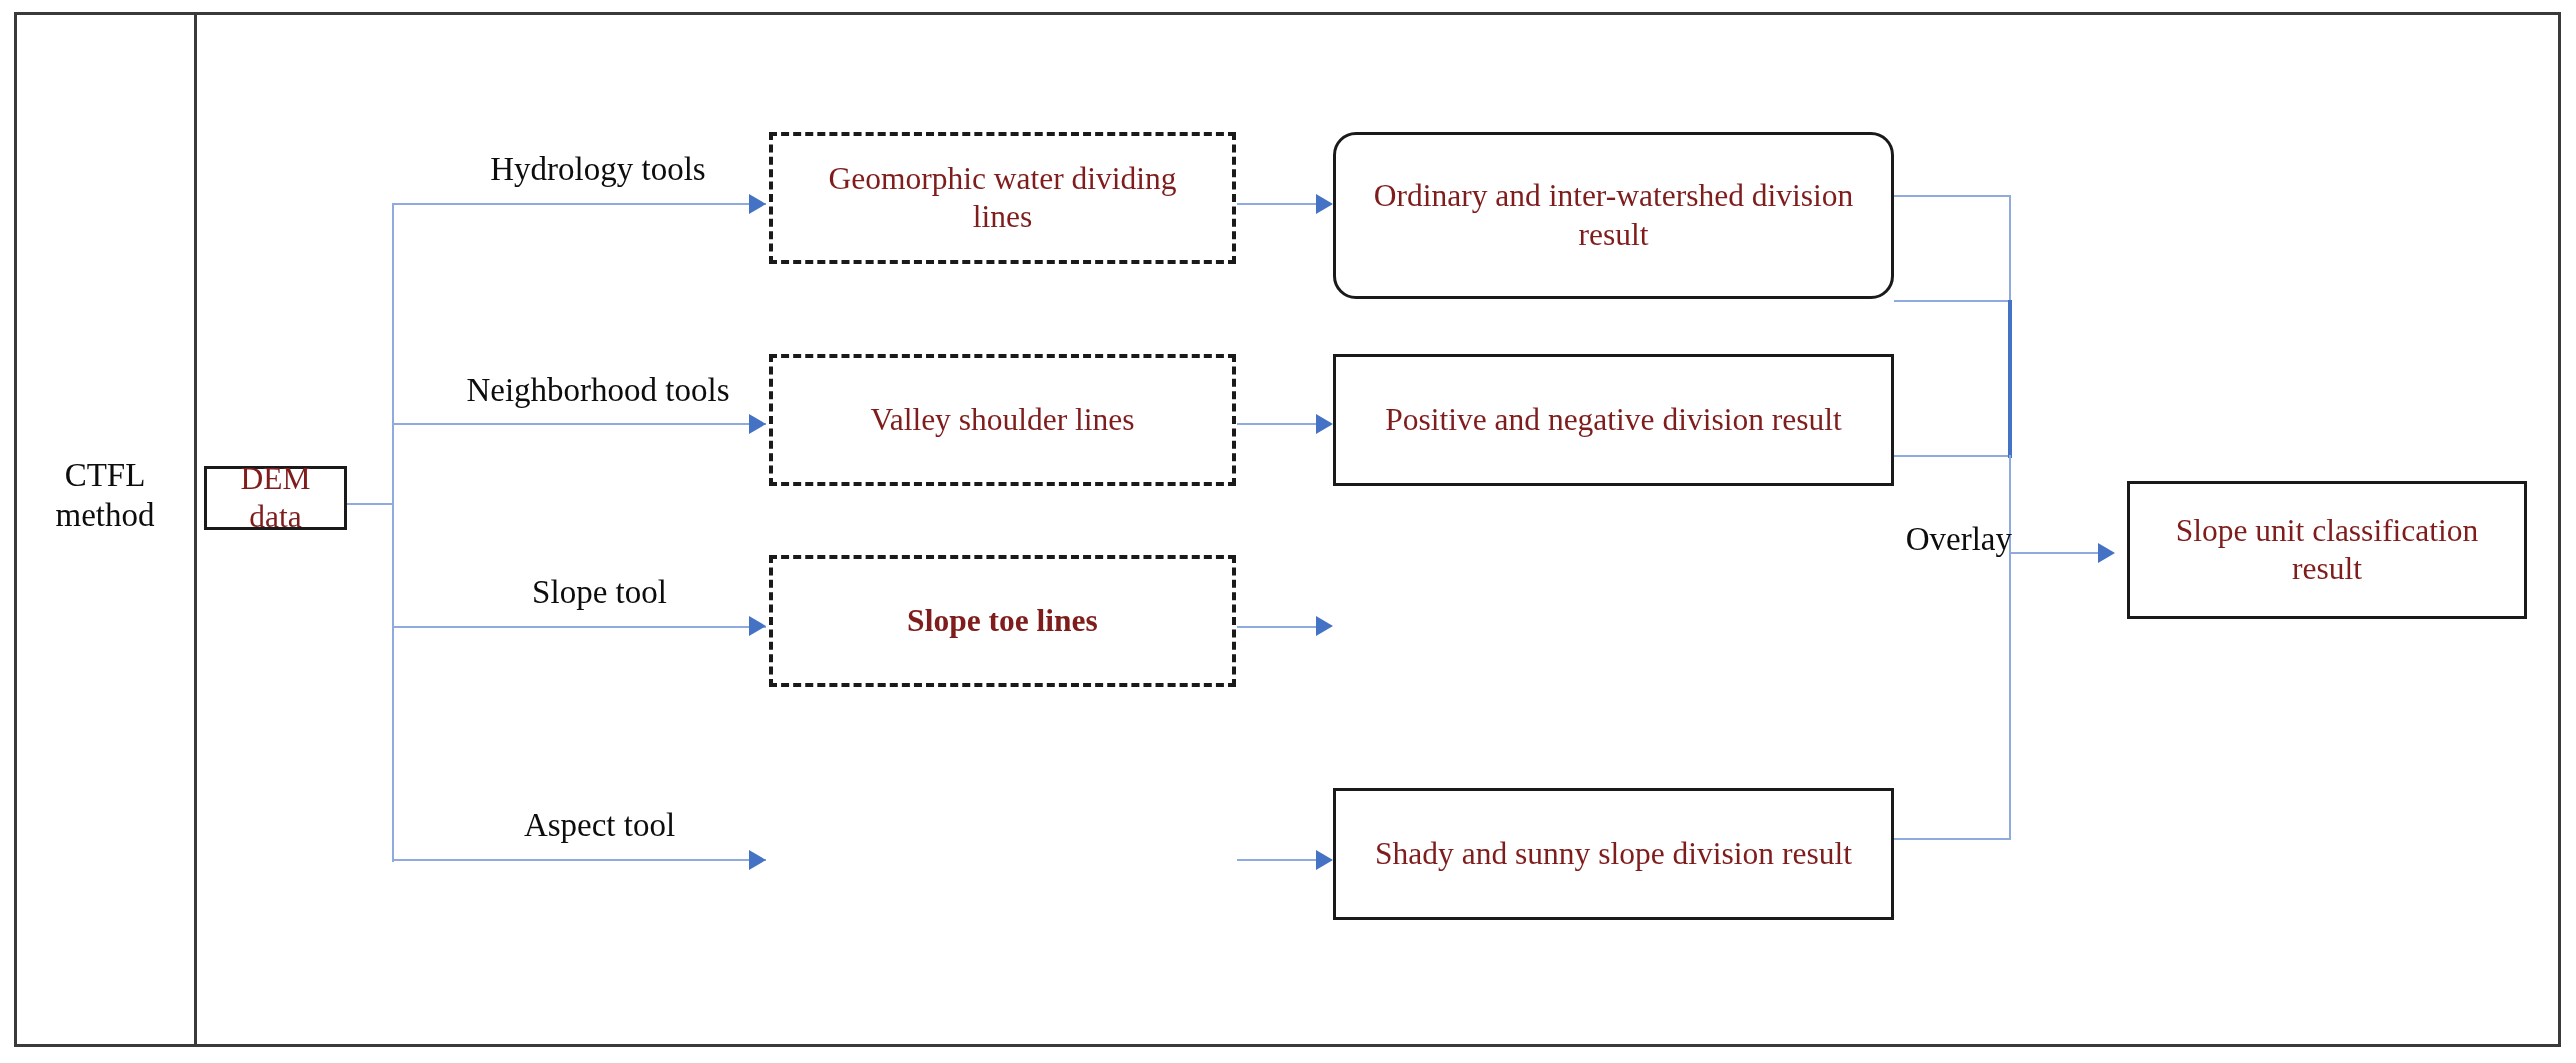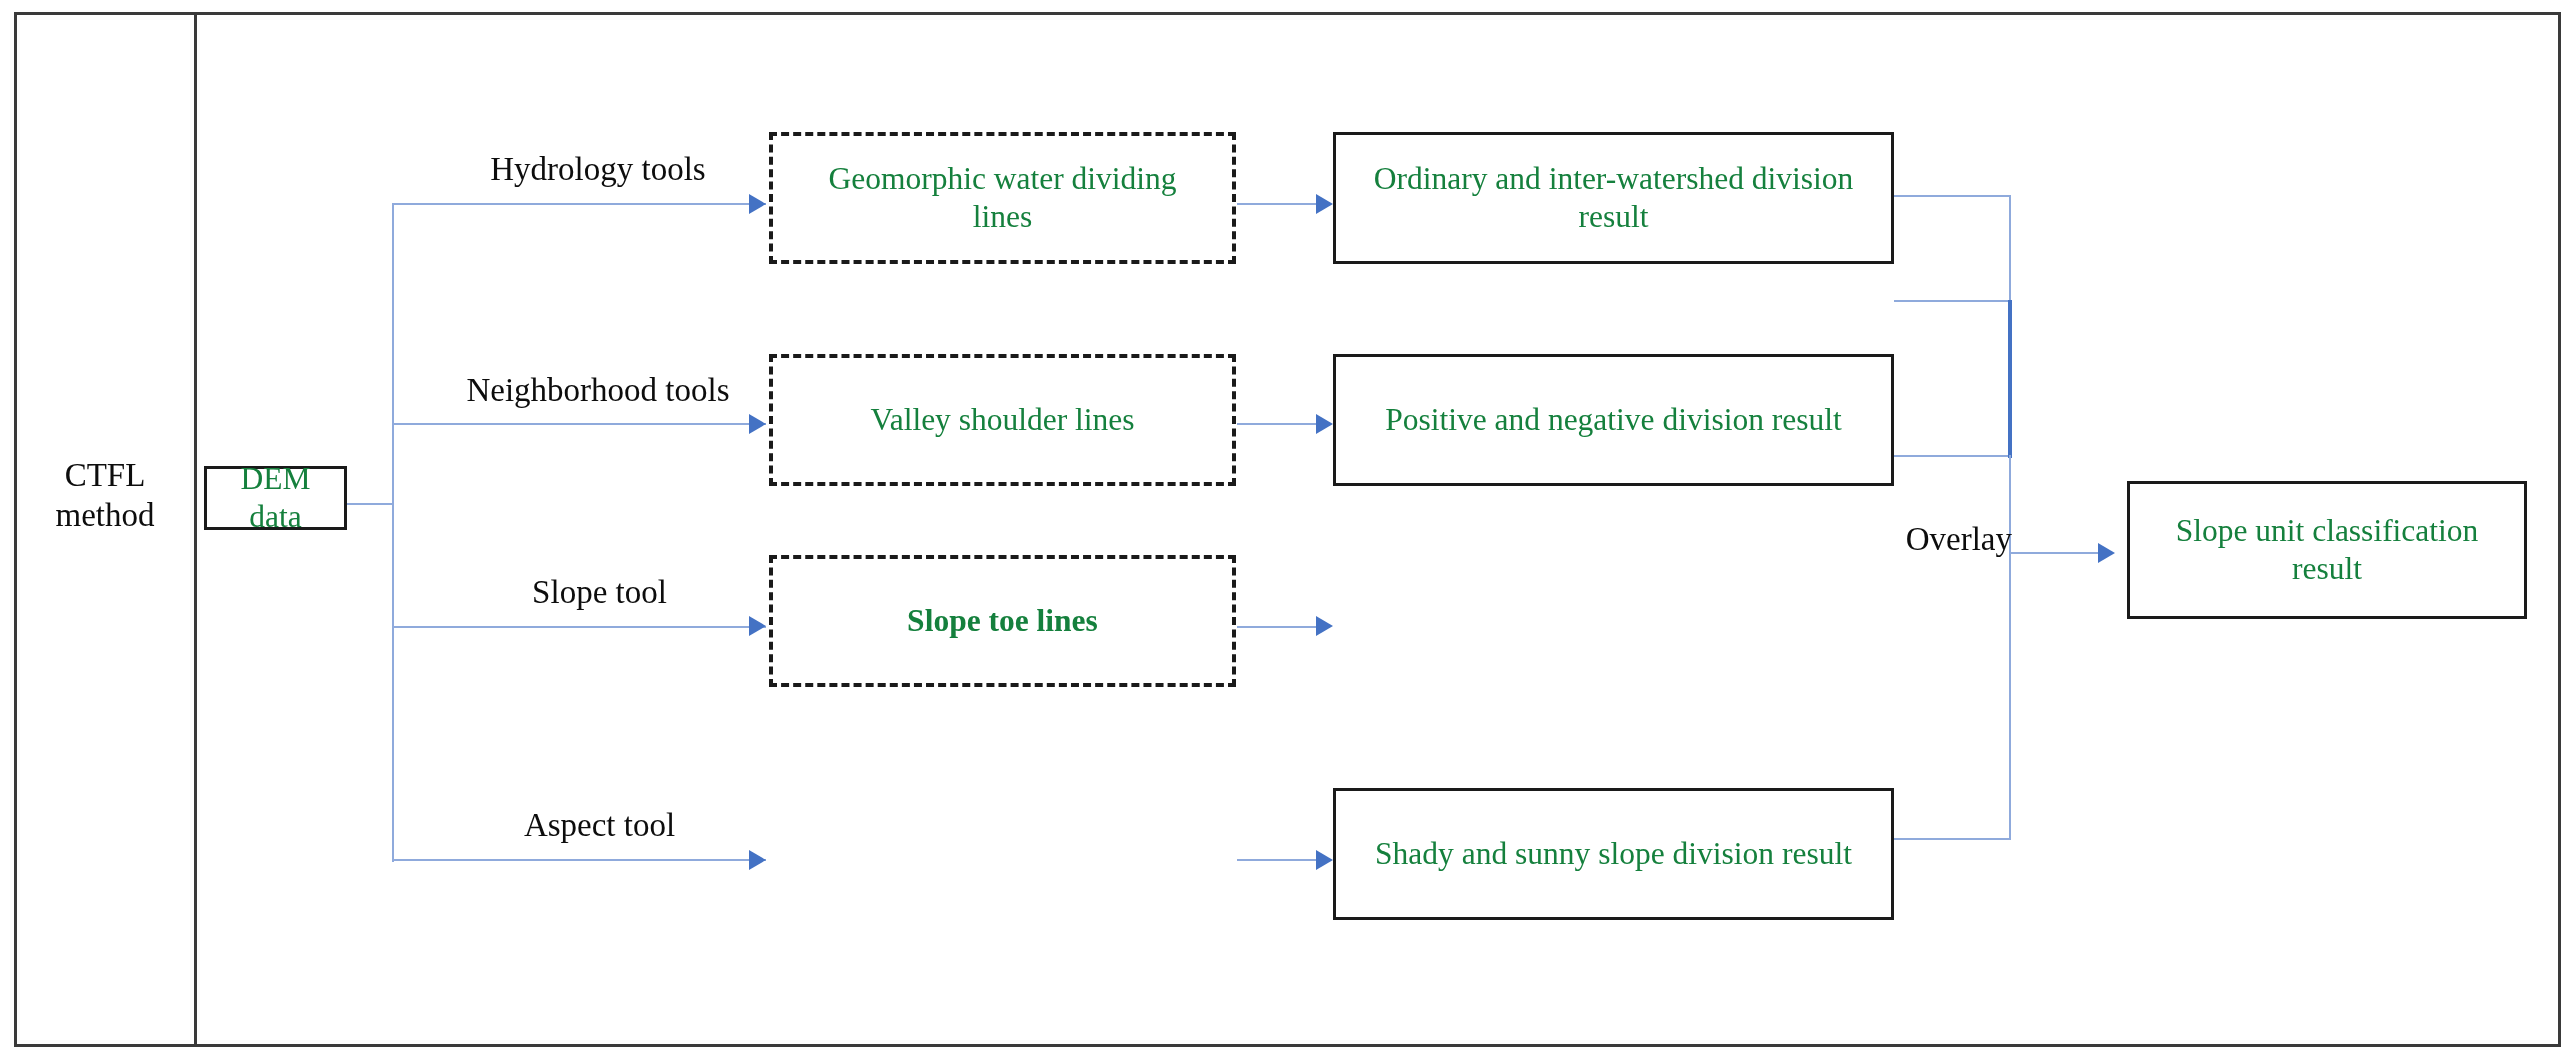--- a/index.html
+++ b/index.html
@@ -38,21 +38,21 @@
   }
 
   
   .node {
     position: absolute;
     box-sizing: border-box;
     display: flex;
     align-items: center;
     justify-content: center;
     text-align: center;
-    color: #15803d;
+    color: #7f1d1d;
     line-height: 1.22;
     background: #ffffff;
   }
   .node.solid {
     border: 3.8px solid #1a1a1a;
   }
   .node.dashed {
     border: 4.6px dashed #1a1a1a;
   }
   .node .txt {
@@ -121,21 +121,21 @@
 
   <div class="label" style="left:452px; top:149px; width:292px;">Hydrology tools</div>
 
   <div class="node dashed" style="left:769px; top:132px; width:467px; height:132px;">
     <span class="txt" style="max-width:354px;">Geomorphic water dividing lines</span>
   </div>
 
   <div class="conn h" style="left:1237px; top:203px; width:91px;"></div>
   <div class="arrow" style="left:1316px; top:194px;"></div>
 
-  <div class="node solid" style="left:1333px; top:132px; width:561px; height:132px;">
+  <div class="node solid" style="left:1333px; top:132px; width:561px; height:167px;border-radius:23px;">
     <span class="txt" style="max-width:492px;">Ordinary and inter-watershed division result</span>
   </div>
 
   <div class="label" style="left:425px; top:370px; width:346px;">Neighborhood tools</div>
 
   <div class="node dashed" style="left:769px; top:354px; width:467px; height:132px;">
     <span class="txt" style="max-width:400px;">Valley shoulder lines</span>
   </div>
 
   <div class="conn h" style="left:1237px; top:423px; width:91px;"></div>

